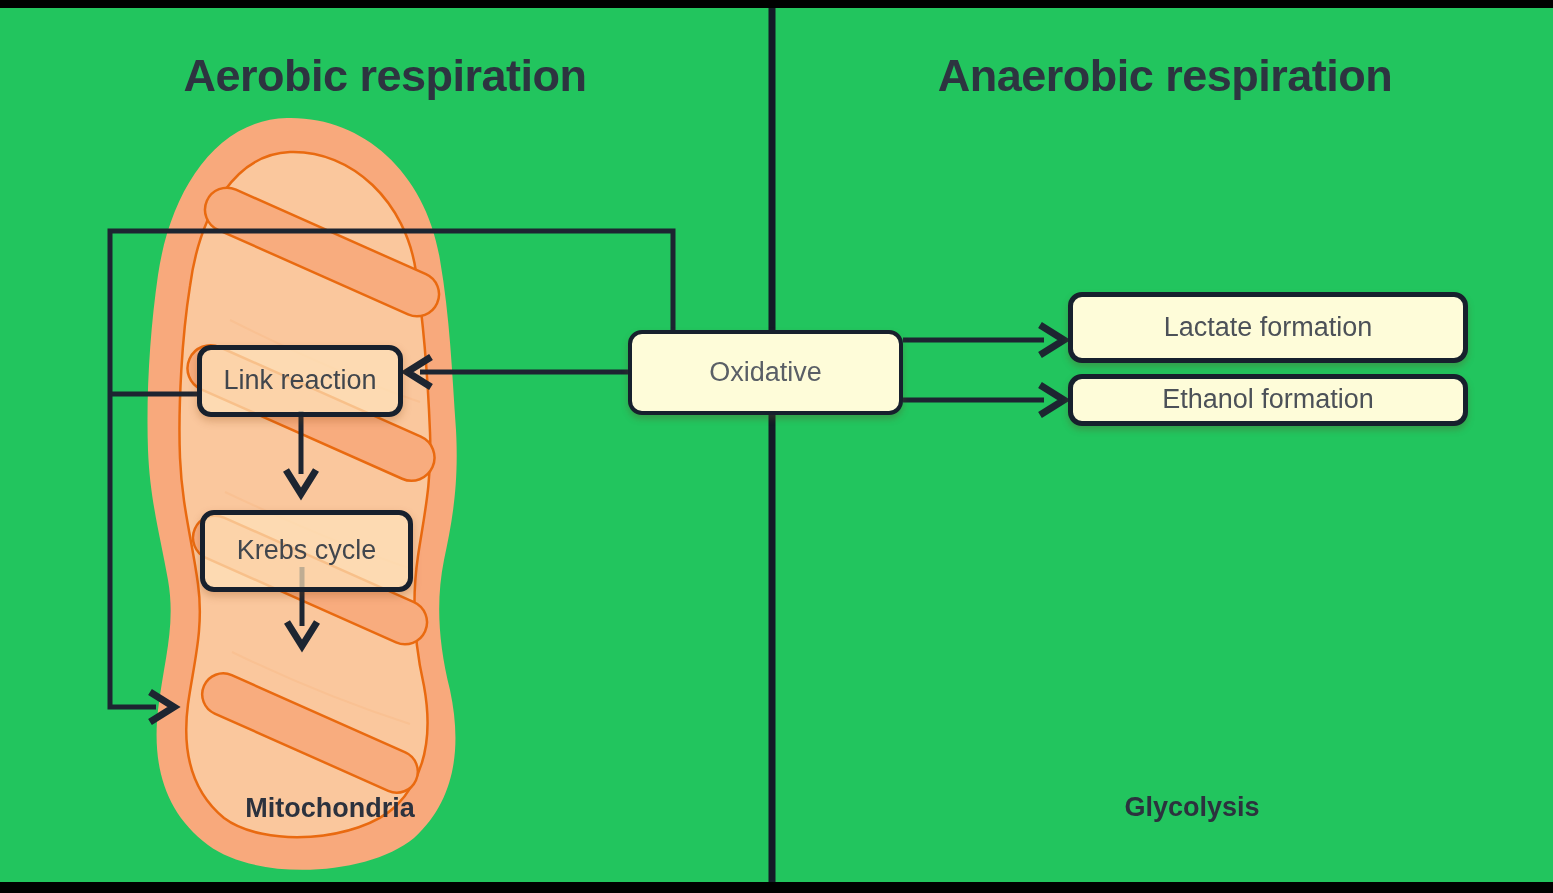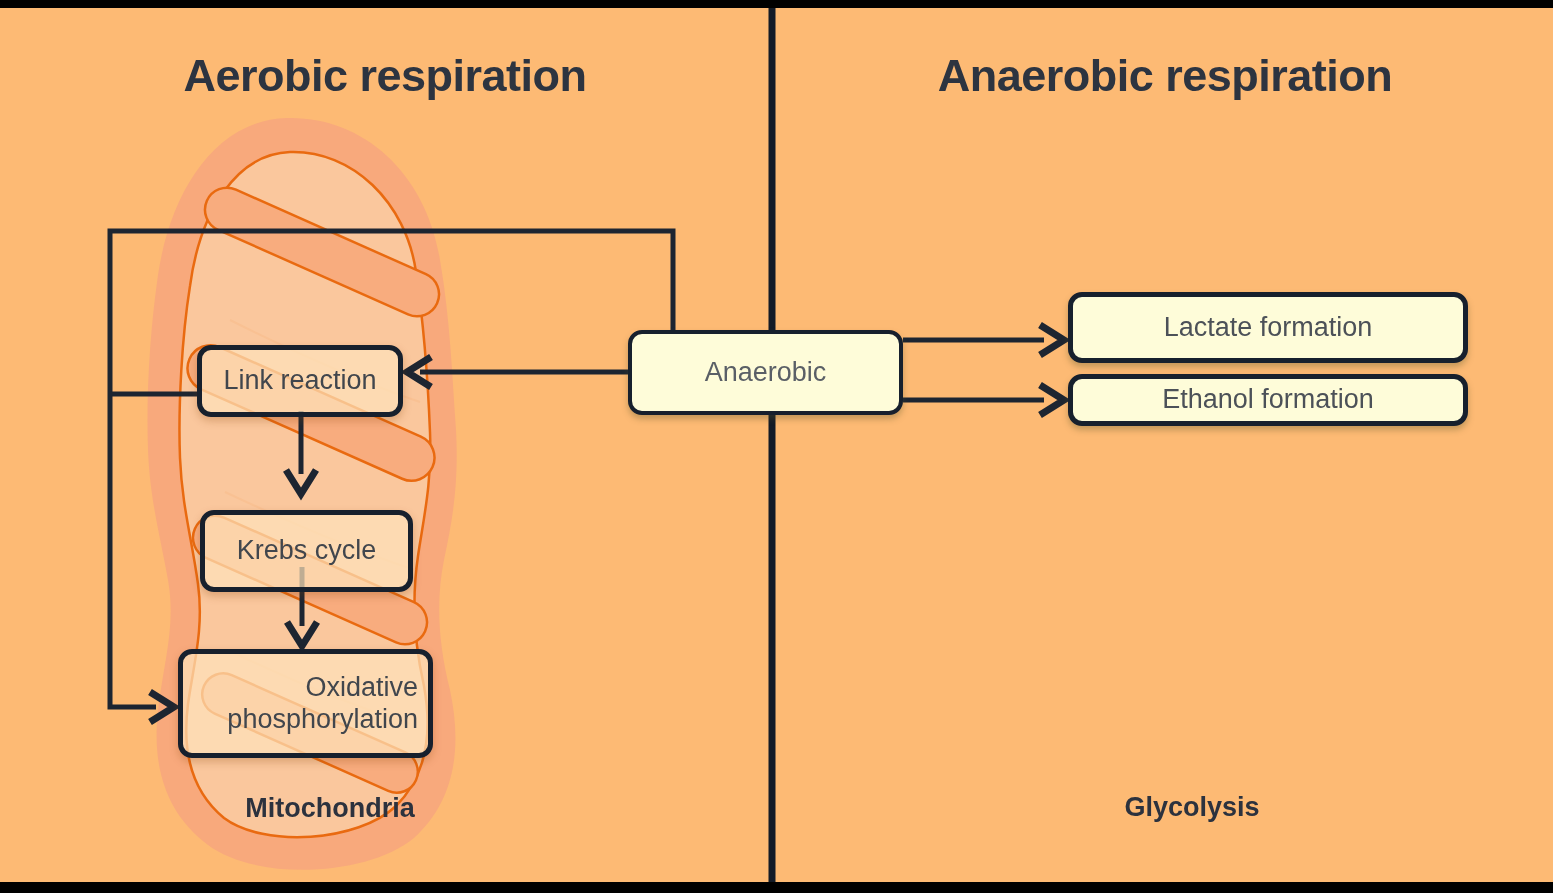--- a/index.html
+++ b/index.html
@@ -1,19 +1,19 @@
 <!DOCTYPE html>
 <html><head>
 <meta charset="utf-8">
 <style>
   html,body{margin:0;padding:0;background:#222;}
   #canvas{
     position:relative;
     width:1553px;height:893px;
-    background:#fdba74;
+    background:#22c55e;
     overflow:hidden;
     font-family:"Liberation Sans", sans-serif;
   }
   #scene{position:absolute;inset:0;z-index:1;}
   .frame-bar{position:absolute;left:0;width:1553px;background:#000;z-index:3;}
   .panel-title{
     position:absolute;top:50px;width:770px;
     text-align:center;
     font-size:45px;font-weight:700;
     color:#2d3440;letter-spacing:-0.5px;z-index:2;
@@ -111,34 +111,31 @@
     </g>
   </svg>
 
   <div class="frame-bar" style="top:0;height:8px;"></div>
   <div class="frame-bar" style="top:882px;height:11px;"></div>
 
   <div class="panel-title" style="left:0;">Aerobic respiration</div>
   <div class="panel-title" style="left:780px;">Anaerobic respiration</div>
 
   <div class="node yellow" style="left:628px;top:330px;width:275px;height:85px;border-width:4px;color:#5a5f66;">
-    <span>Anaerobic</span>
+    <span>Oxidative</span>
   </div>
 
   <div class="node orange" style="left:197px;top:345px;width:206px;height:72px;">
     <span>Link reaction</span>
   </div>
 
   <div class="node orange" style="left:200px;top:502px;width:213px;height:82px;margin-top:8px;">
     <span>Krebs cycle</span>
   </div>
 
-  <div class="node orange" style="left:178px;top:649px;width:255px;height:109px;padding:0 10px;">
-    <span>Oxidative phosphorylation</span>
-  </div>
 
   <div class="node yellow" style="left:1068px;top:292px;width:400px;height:71px;">
     <span>Lactate formation</span>
   </div>
 
   <div class="node yellow" style="left:1068px;top:374px;width:400px;height:52px;">
     <span>Ethanol formation</span>
   </div>
 
   <div class="region-label" style="left:302px;top:793px;">Mitochondria</div>

